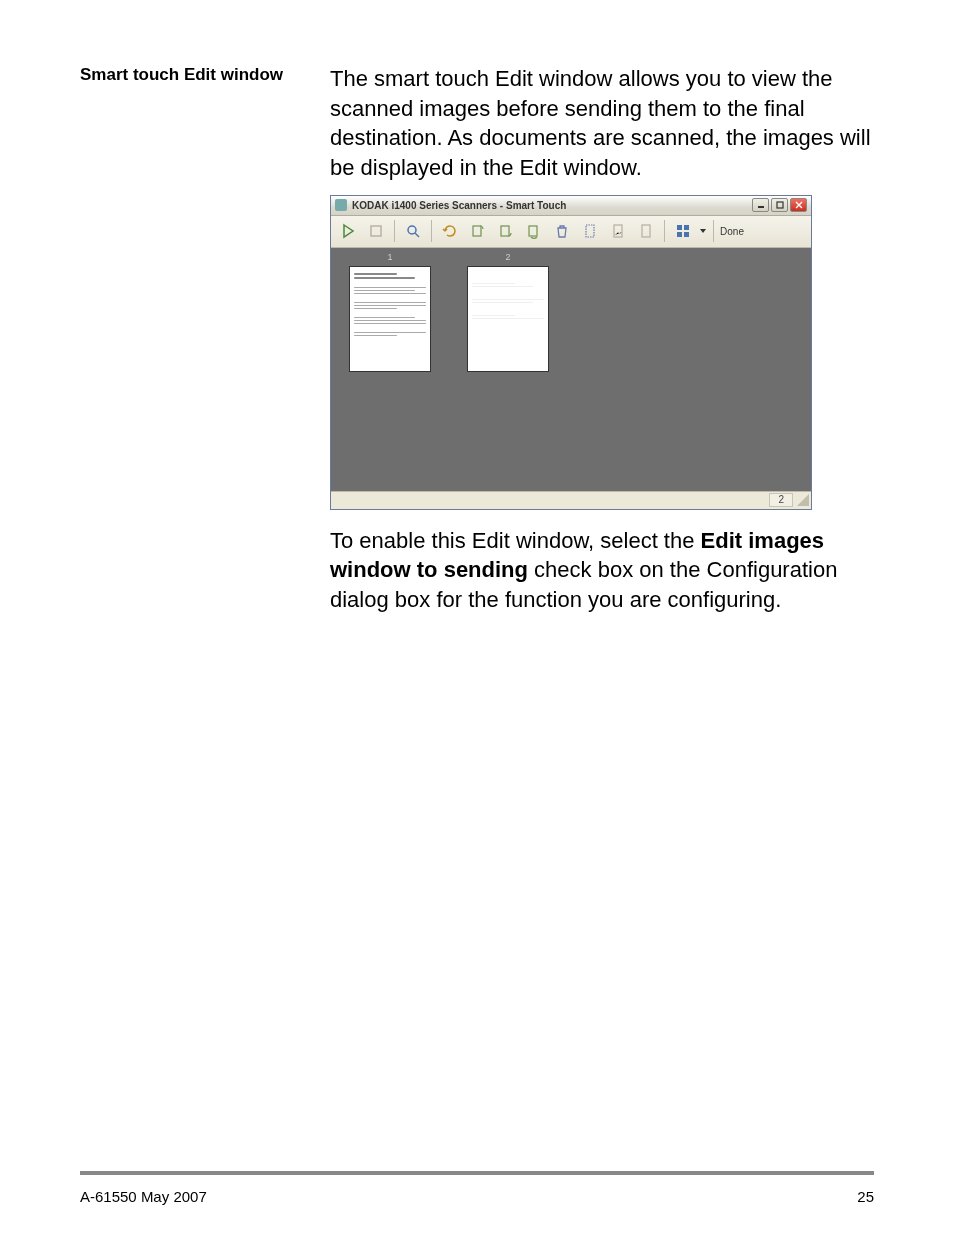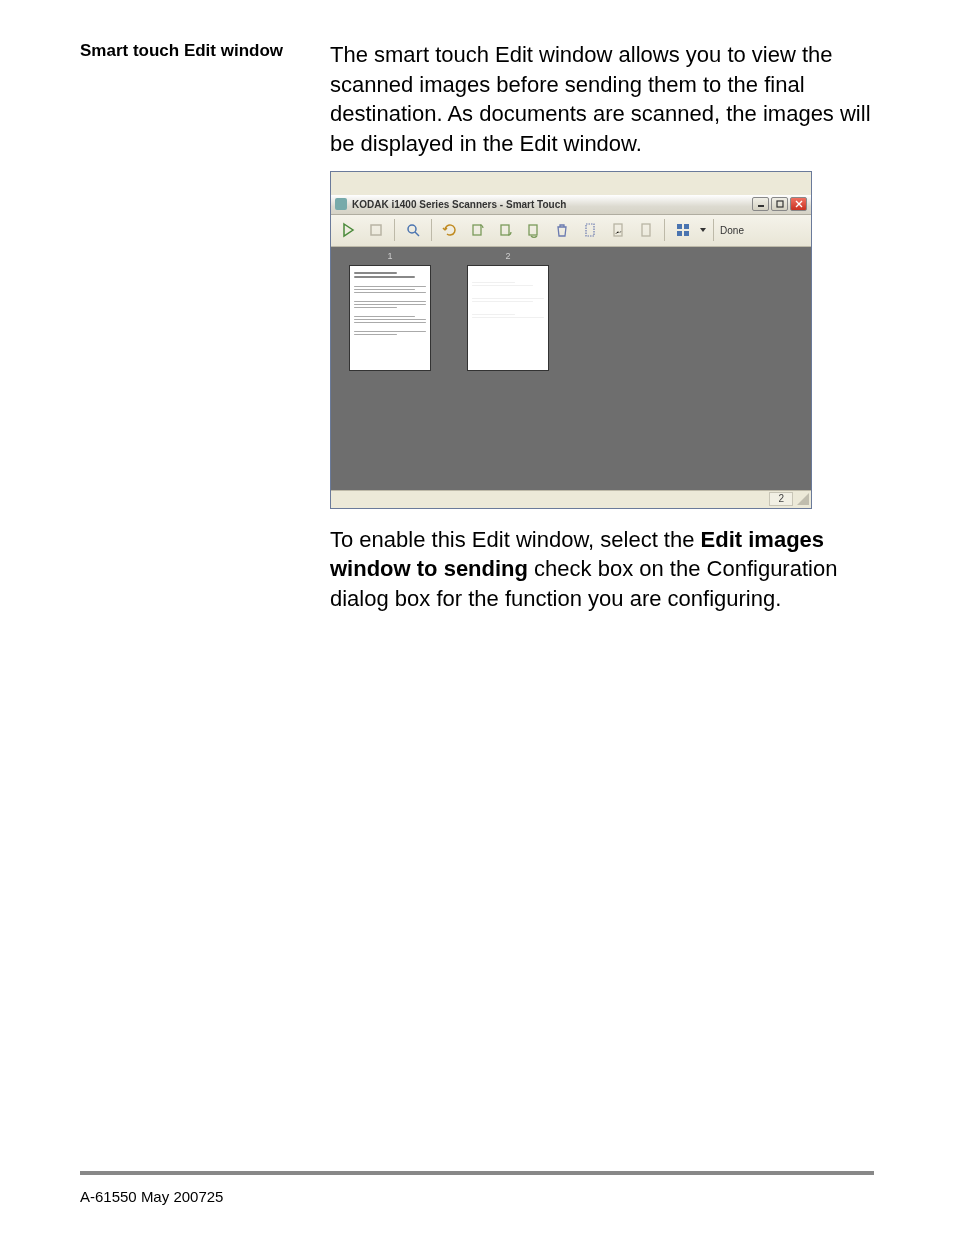--- a/index.html
+++ b/index.html
@@ -5,21 +5,21 @@
   * { box-sizing: border-box; margin: 0; padding: 0; }
   body {
     font-family: Arial, Helvetica, sans-serif;
     width: 954px;
     height: 1235px;
     background: #fff;
     position: relative;
     color: #000;
   }
   .page {
-    padding: 40px 80px 0 80px;
+    padding: 64px 80px 0 80px;
   }
   .columns {
     display: flex;
     gap: 22px;
   }
   .left-col {
     width: 228px;
     flex-shrink: 0;
   }
   .right-col {
@@ -48,21 +48,20 @@
   .titlebar {
     height: 20px;
     background: linear-gradient(#ffffff, #dcdad0 60%, #d6d3c6);
     border-bottom: 1px solid #b0ada0;
     display: flex;
     align-items: center;
     padding: 0 4px;
     font-size: 10px;
     font-weight: bold;
     color: #333;
-    margin-top: 23px;
   }
   .titlebar .app-icon {
     width: 12px; height: 12px;
     margin-right: 5px;
     background: #7aa; border-radius: 2px;
   }
   .titlebar .spacer { flex: 1; }
   .win-btn {
     width: 17px; height: 14px;
     margin-left: 2px;
@@ -173,20 +172,21 @@
     position: absolute;
     left: 80px; right: 80px;
     bottom: 60px;
     border-top: 4px solid #888;
   }
   .footer {
     position: absolute;
     left: 80px; right: 80px;
     bottom: 30px;
     display: flex;
+    justify-content: space-between;
     font-size: 15px;
   }
 </style>
 </head>
 <body>
 
 <div class="page">
   <div class="columns">
     <div class="left-col">
       <div class="section-title">Smart touch Edit window</div>

